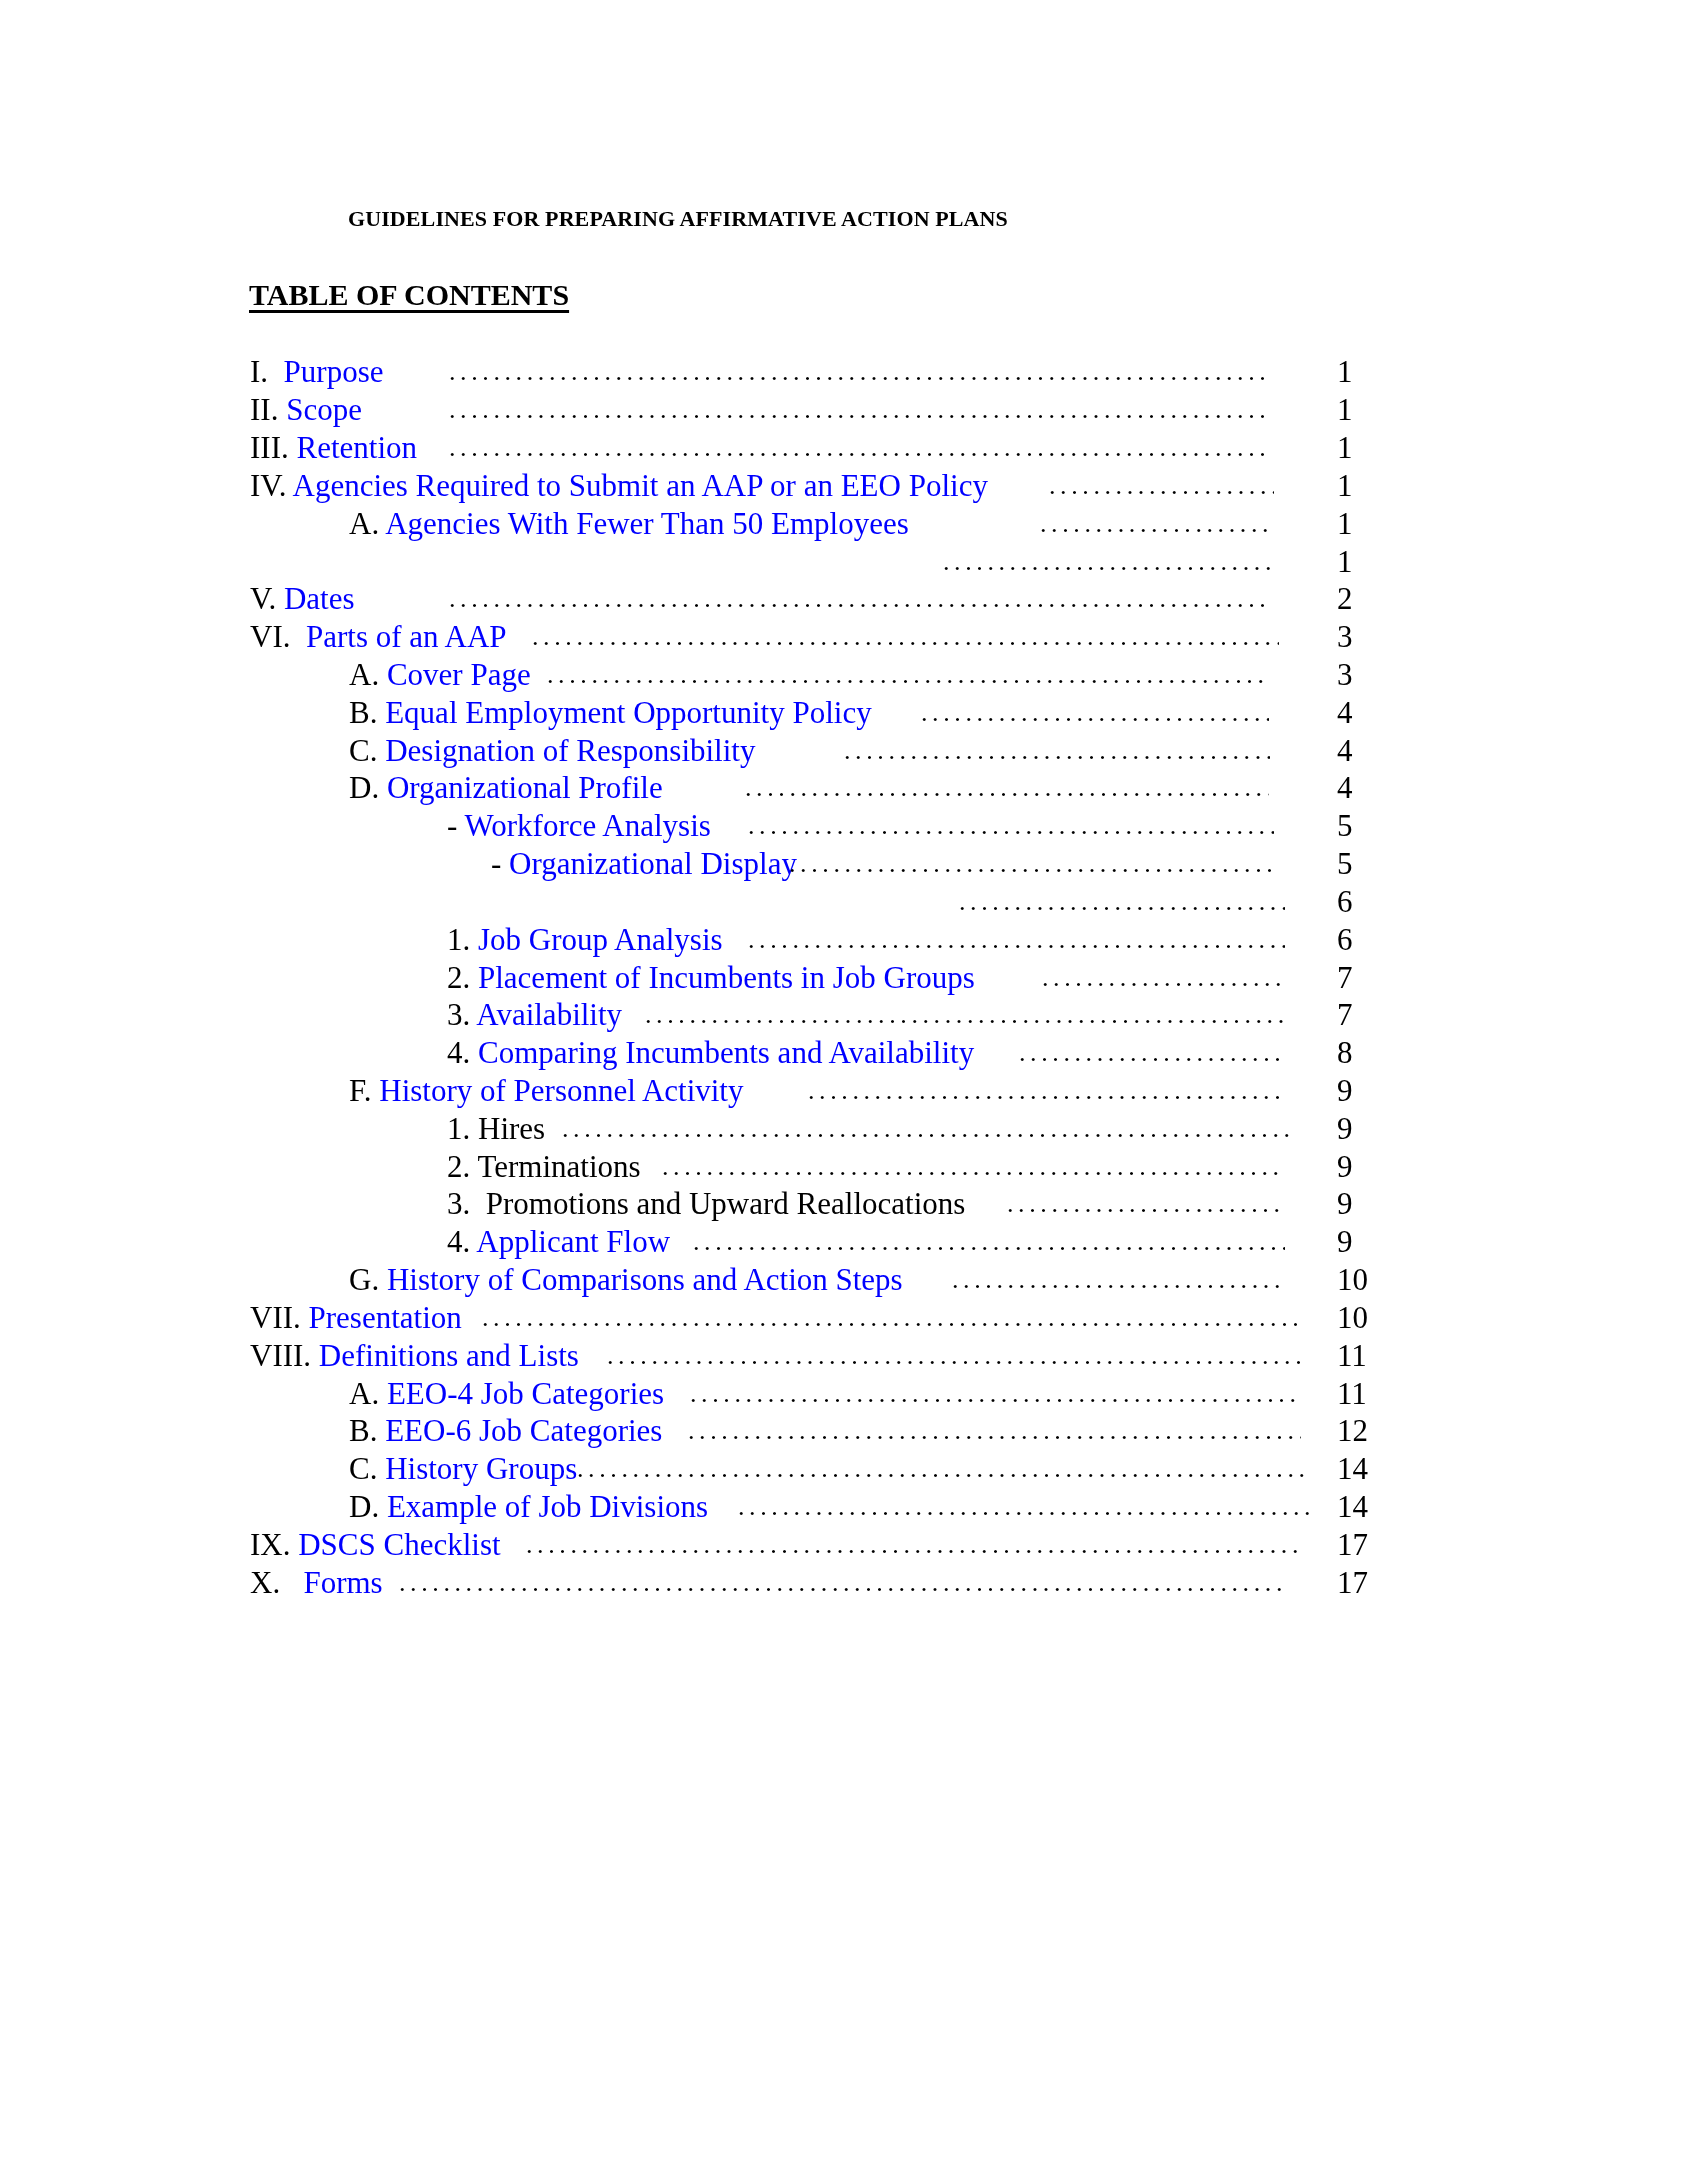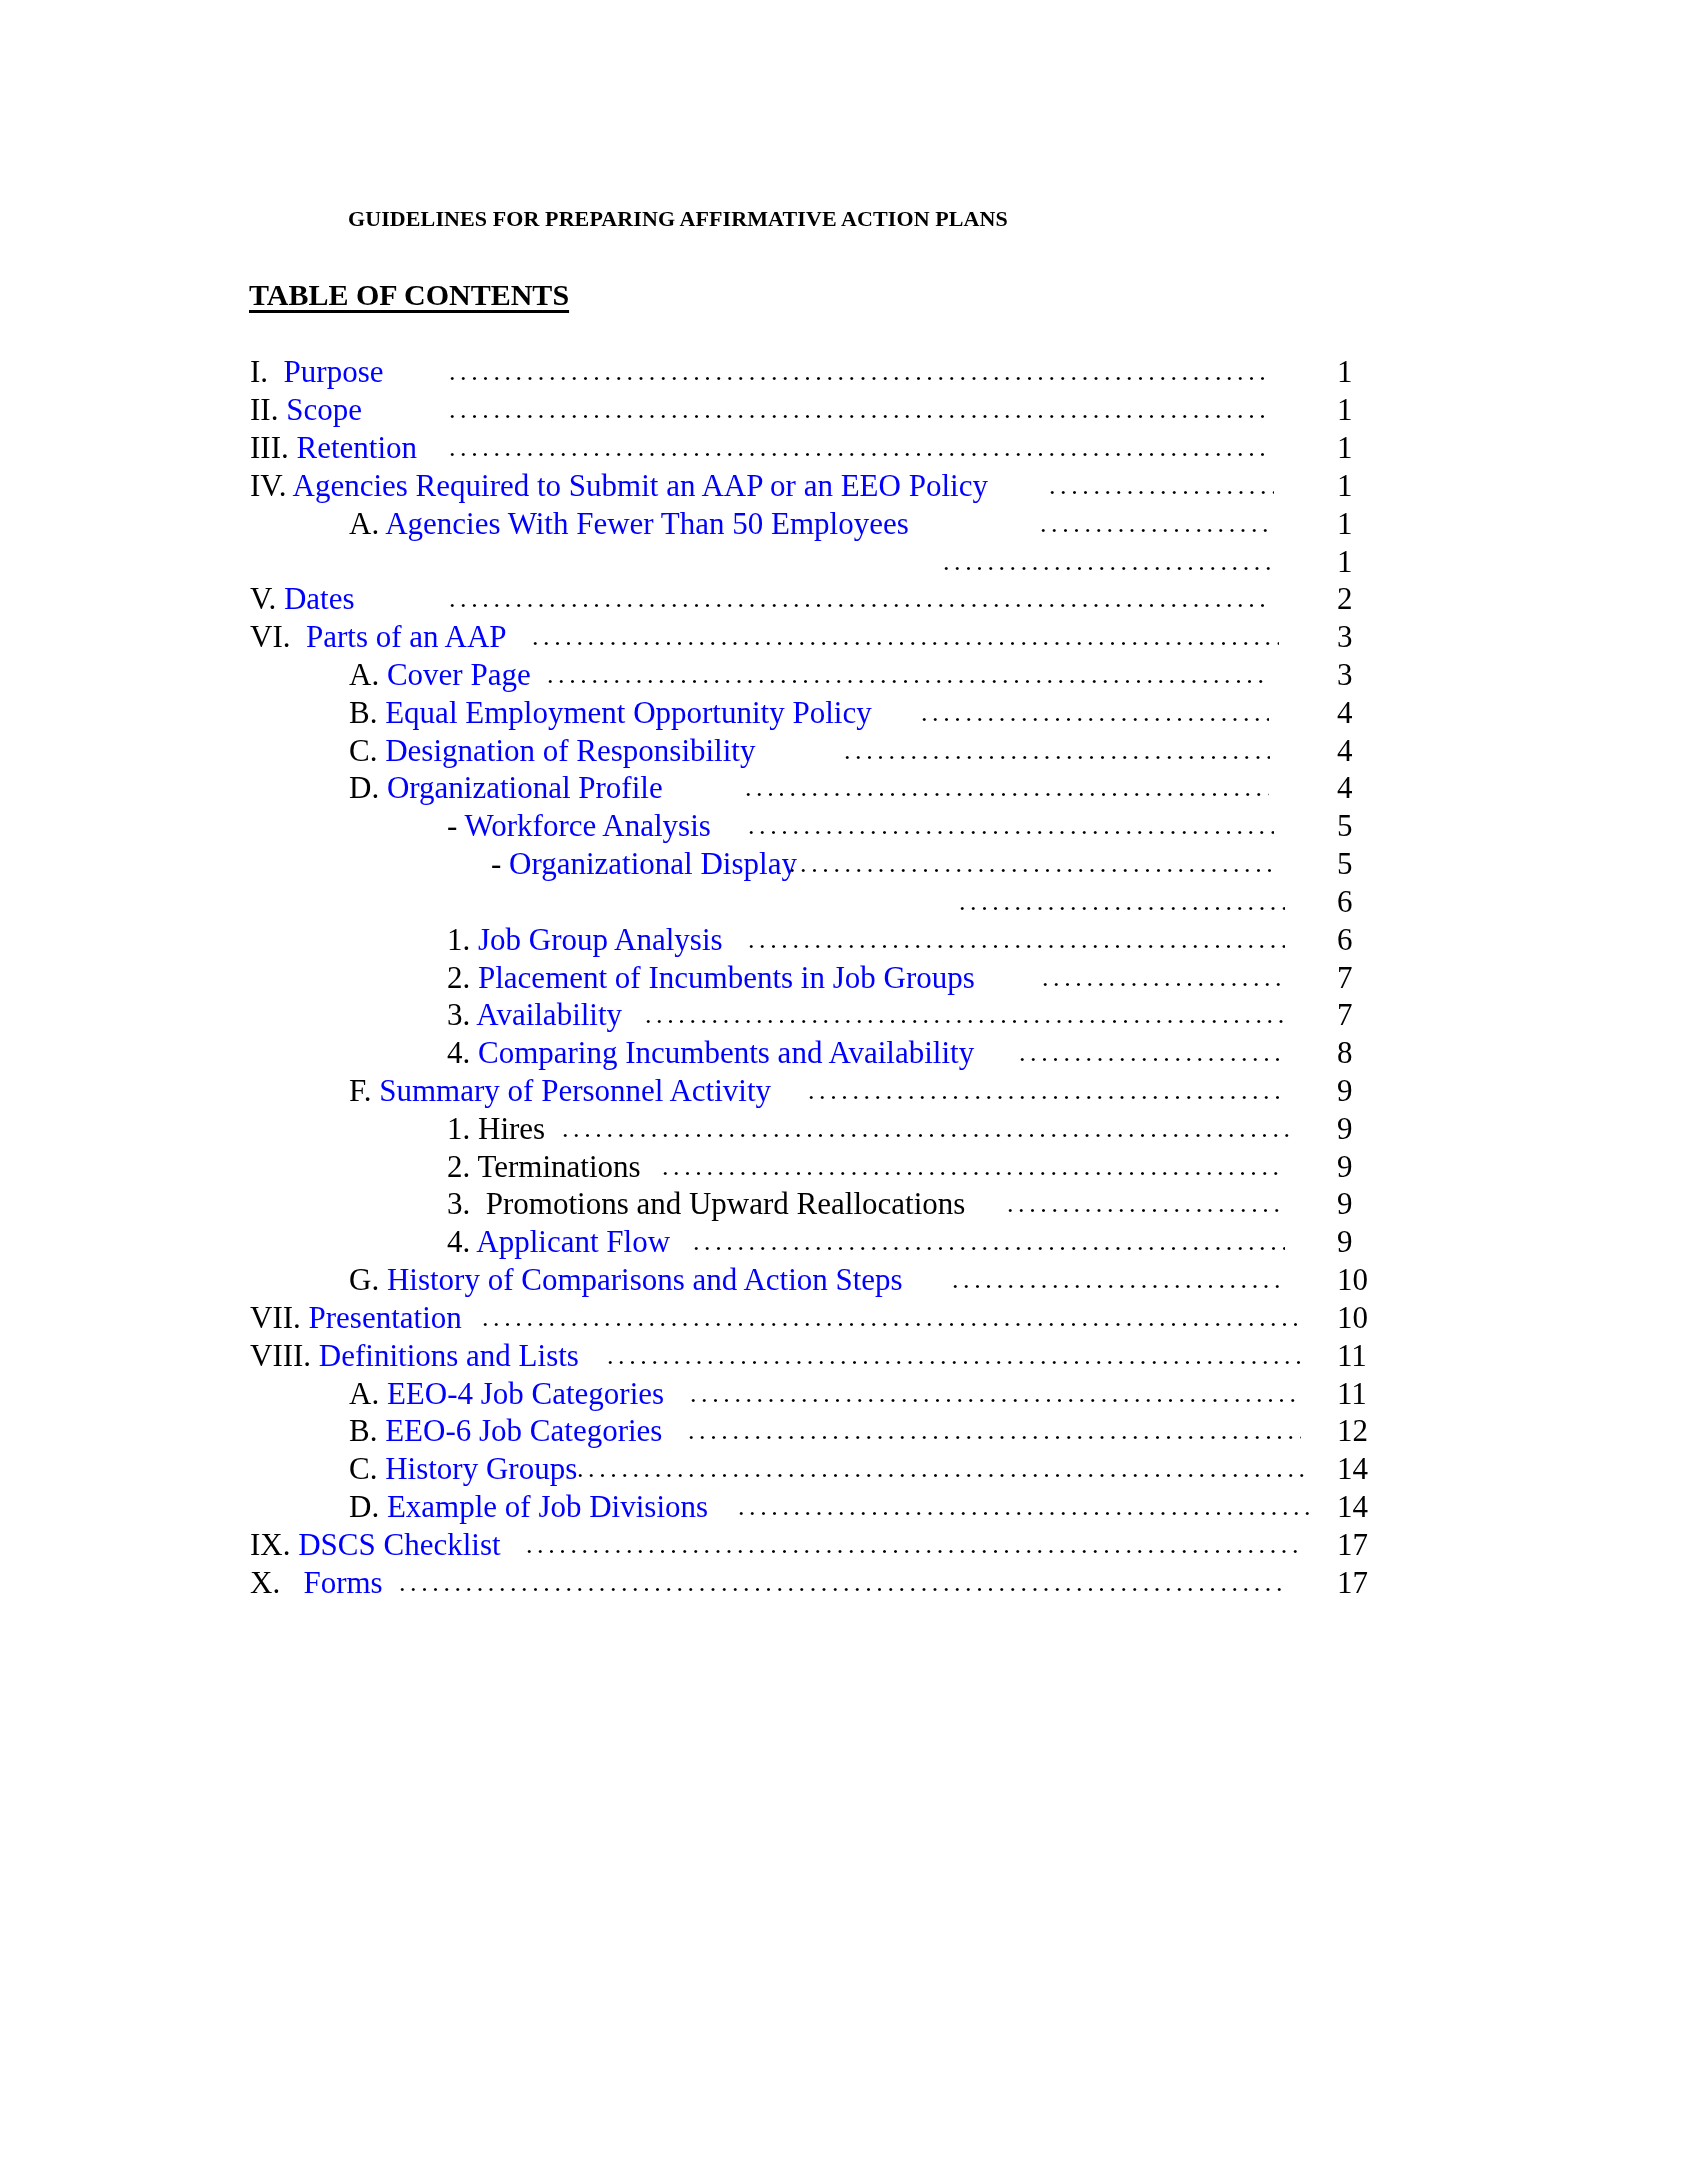--- a/index.html
+++ b/index.html
@@ -113,21 +113,21 @@
       <span class="label" style="left: 447px;"><span class="prefix" style="white-space: pre;">3. </span><span class="text link">Availability</span></span>
       <span class="leader" style="left: 645px; width: 640px;">........................................................................................................................................................................................................</span>
       <span class="page">7</span>
     </div>
     <div class="entry" style="top: 1034px;">
       <span class="label" style="left: 447px;"><span class="prefix" style="white-space: pre;">4. </span><span class="text link">Comparing Incumbents and Availability</span></span>
       <span class="leader" style="left: 1019px; width: 266px;">........................................................................................................................................................................................................</span>
       <span class="page">8</span>
     </div>
     <div class="entry" style="top: 1072px;">
-      <span class="label" style="left: 349px;"><span class="prefix" style="white-space: pre;">F. </span><span class="text link">Summary of Personnel Activity</span></span>
+      <span class="label" style="left: 349px;"><span class="prefix" style="white-space: pre;">F. </span><span class="text link">History of Personnel Activity</span></span>
       <span class="leader" style="left: 808px; width: 477px;">........................................................................................................................................................................................................</span>
       <span class="page">9</span>
     </div>
     <div class="entry" style="top: 1110px;">
       <span class="label" style="left: 447px;"><span class="prefix" style="white-space: pre;">1. </span><span class="text plain">Hires</span></span>
       <span class="leader" style="left: 562px; width: 729px;">........................................................................................................................................................................................................</span>
       <span class="page">9</span>
     </div>
     <div class="entry" style="top: 1148px;">
       <span class="label" style="left: 447px;"><span class="prefix" style="white-space: pre;">2. </span><span class="text plain">Terminations</span></span>

